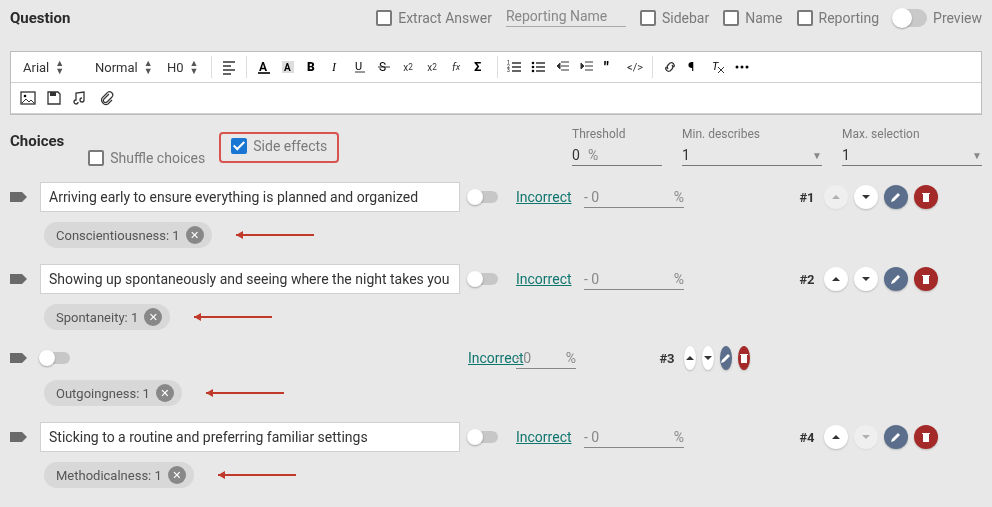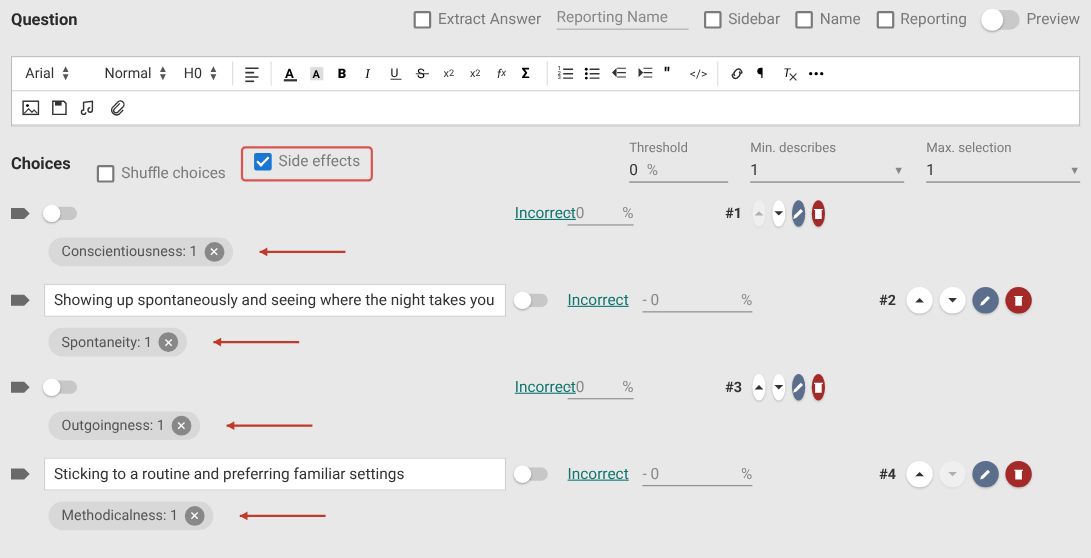--- a/index.html
+++ b/index.html
@@ -26,21 +26,21 @@
   .tb-sep { width: 1px; height: 22px; background: #ddd; margin: 0 4px; }
   .tb-combo { display: inline-flex; align-items: center; gap: 6px; padding: 2px 6px; font-size: 13px; color: #333; cursor: pointer; min-width: 60px; }
   .tb-combo .arrows { font-size: 9px; line-height: 8px; color: #555; display: flex; flex-direction: column; }
   .tb-btn { width: 22px; height: 22px; display: inline-flex; align-items: center; justify-content: center; color: #333; cursor: pointer; }
   .tb-btn svg { width: 16px; height: 16px; }
   .toolbar2 { display: flex; align-items: center; gap: 4px; padding: 4px 6px; border-bottom: 1px solid #d0d0d0; }
   .editor-body { padding: 10px 8px; font-size: 14px; color: #333; }
 
   
   .choices-header { display: flex; align-items: flex-end; gap: 20px; margin-top: 12px; }
-  .choices-header .left { display: flex; align-items: center; gap: 14px; }
+  .choices-header .left { display: flex; align-items: flex-start; gap: 14px; }
   .fieldcol { display: flex; flex-direction: column; min-width: 120px; }
   .fieldcol .lbl { font-size: 12px; color: #7a7a7a; margin-bottom: 4px; }
   .fieldcol .val { display: flex; align-items: center; border-bottom: 1px solid #777; padding: 2px 0; font-size: 14px; }
   .fieldcol .val .dd { margin-left: auto; color: #888; font-size: 10px; }
   .fieldcol .unit { color: #888; margin-left: 8px; }
 
   .highlight { border: 2px solid #d9534f; border-radius: 4px; padding: 4px 10px; }
 
   
   .choice-rows { margin-top: 10px; }
@@ -297,20 +297,21 @@
     </div>
   </div>
 
   <div class="choice-rows" id="choice-rows">
       <div class="choice-row">
     <div class="tag-handle">
       <svg viewBox="0 0 18 14">
             <path d="M0 2h12l5 5-5 5H0z" fill="#6a6a6a"></path>
           </svg>
     </div>
+    <div class="choice-text">Arriving early to ensure everything is planned and organized</div>
     <div class="mini-switch"></div>
     <div class="inc-label">Incorrect</div>
     <div class="thresh-input">
           <span>- 0</span>
           <span class="unit">%</span>
         </div>
     <div></div>
     <div></div>
     <div class="order-col">
       <span class="badge">#1</span>

